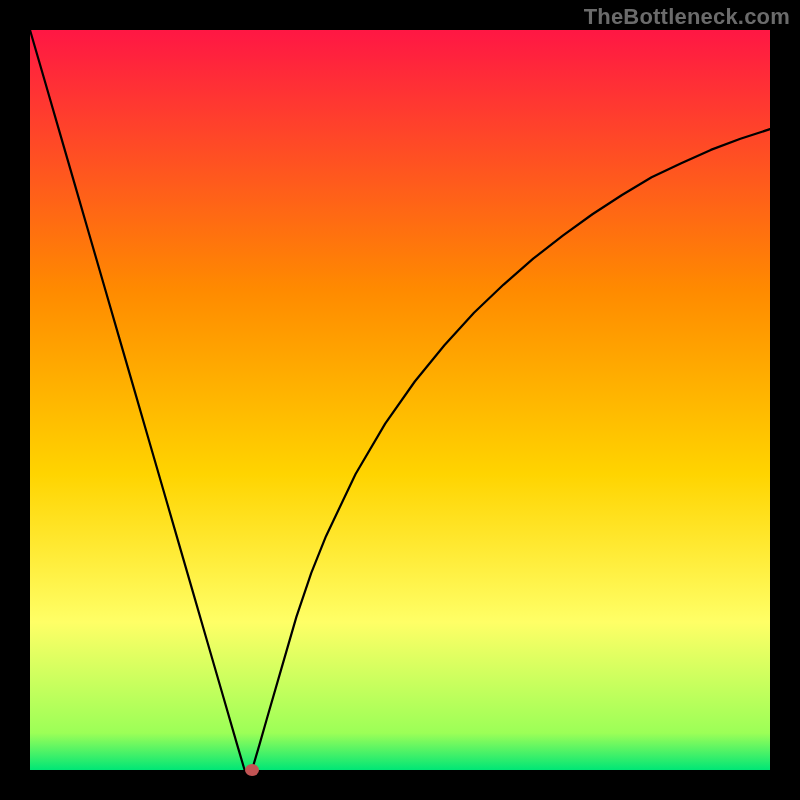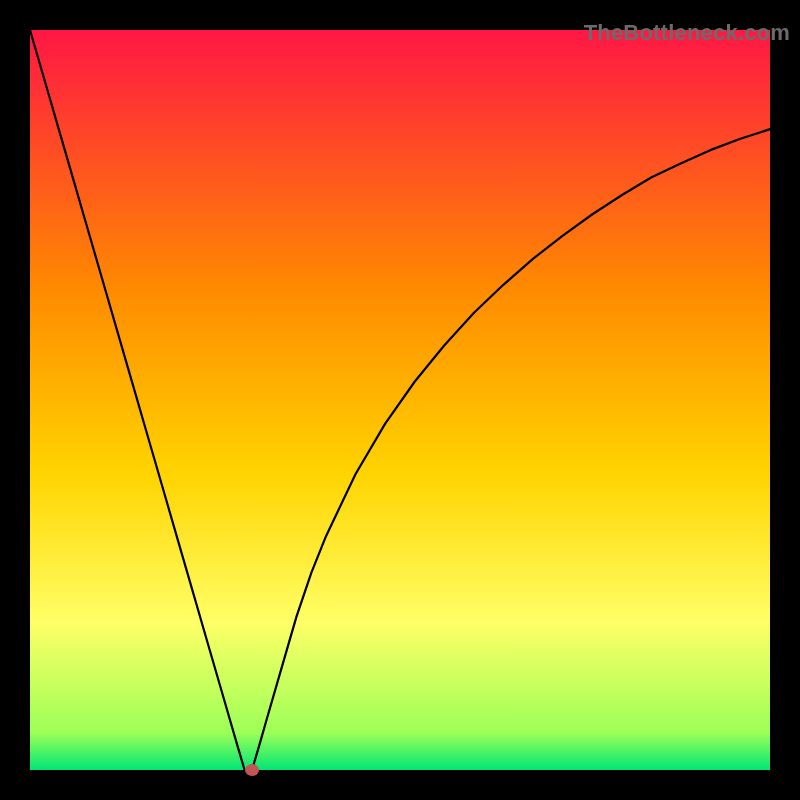--- a/index.html
+++ b/index.html
@@ -13,21 +13,21 @@
   .stage {
     position: relative;
     width: 800px;
     height: 800px;
   }
   svg {
     display: block;
   }
   .watermark {
     position: absolute;
-    top: 20px;
+    top: 4px;
     right: 10px;
     font-size: 22px;
     font-weight: 600;
     color: #6b6b6b;
     letter-spacing: 0.2px;
   }
 </style>
 </head>
 <body>
 

